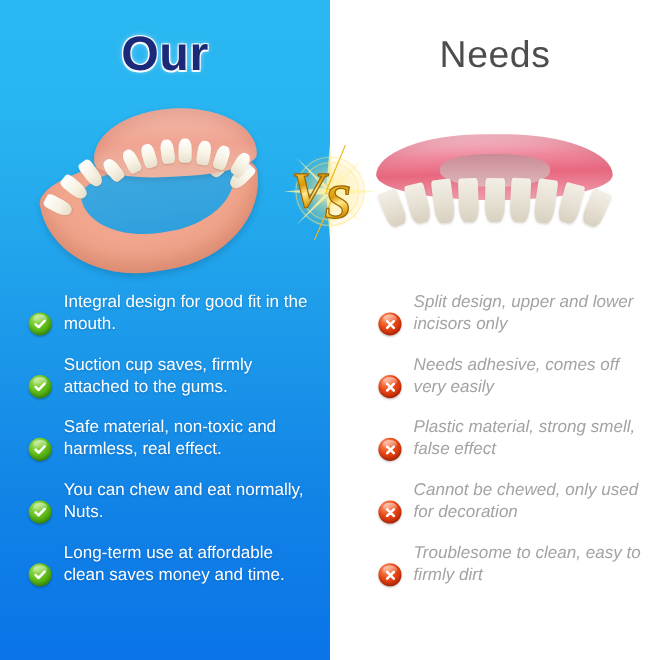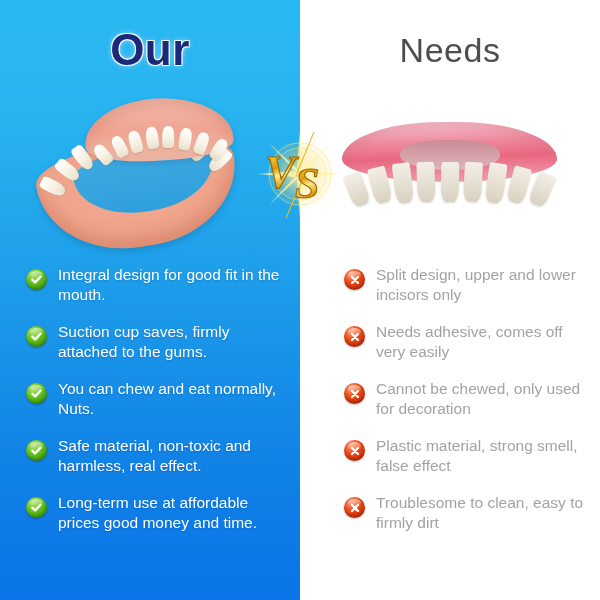--- a/index.html
+++ b/index.html
@@ -150,23 +150,23 @@
   .veneer .teeth .v-e3 { transform: translateY(1px)  rotate(-7deg); }
   .veneer .teeth .v-e4 { transform: translateY(0px)  rotate(-2deg); }
   .veneer .teeth .v-e5 { transform: translateY(0px)  rotate(1deg); }
   .veneer .teeth .v-e6 { transform: translateY(0px)  rotate(3deg); }
   .veneer .teeth .v-e7 { transform: translateY(1px)  rotate(8deg); }
   .veneer .teeth .v-e8 { transform: translateY(5px)  rotate(15deg); height: 36px; }
   .veneer .teeth .v-e9 { transform: translateY(11px) rotate(23deg); height: 33px; }
 
   
   .list { padding: 0 14px 0 26px; }
-  .list-right { padding: 0 14px 0 44px; }
+  .list-right { padding: 0 14px 0 44px; font-style: italic; }
   .row {
-    display: flex; align-items: flex-start;
+    display: flex; align-items: flex-end;
     margin-bottom: 17px;
   }
   .row .badge { flex: 0 0 auto; margin-top: 4px; }
   .row .txt { margin-left: 11px; }
 
   .txt-good {
     font-size: 15.5px; line-height: 20px; color: #ffffff;
     text-shadow: 0 1px 2px rgba(0,40,90,.25);
   }
   .txt-bad {
@@ -279,43 +279,43 @@
       </div>
 
       <div class="row">
         <span class="badge badge-check">
           <span class="glyph">
             <svg width="13" height="13" viewBox="0 0 16 16" aria-hidden="true">
               <path d="M3 8.4 L6.3 11.6 L13 4.6" fill="none" stroke="#ffffff" stroke-width="2.9" stroke-linecap="round" stroke-linejoin="round"></path>
             </svg>
           </span>
         </span>
-        <span class="txt txt-good">You can chew and eat normally, Nuts.</span>
+        <span class="txt txt-good">Safe material, non-toxic and harmless, real effect.</span>
       </div>
 
       <div class="row">
         <span class="badge badge-check">
           <span class="glyph">
             <svg width="13" height="13" viewBox="0 0 16 16" aria-hidden="true">
               <path d="M3 8.4 L6.3 11.6 L13 4.6" fill="none" stroke="#ffffff" stroke-width="2.9" stroke-linecap="round" stroke-linejoin="round"></path>
             </svg>
           </span>
         </span>
-        <span class="txt txt-good">Safe material, non-toxic and harmless, real effect.</span>
+        <span class="txt txt-good">You can chew and eat normally, Nuts.</span>
       </div>
 
       <div class="row">
         <span class="badge badge-check">
           <span class="glyph">
             <svg width="13" height="13" viewBox="0 0 16 16" aria-hidden="true">
               <path d="M3 8.4 L6.3 11.6 L13 4.6" fill="none" stroke="#ffffff" stroke-width="2.9" stroke-linecap="round" stroke-linejoin="round"></path>
             </svg>
           </span>
         </span>
-        <span class="txt txt-good">Long-term use at affordable prices good money and time.</span>
+        <span class="txt txt-good">Long-term use at affordable clean saves money and time.</span>
       </div>
 
     </div>
   </div>
 
   <div class="panel panel-right">
 
     <div class="head-zone">
       <div class="title-other">Needs</div>
     </div>
@@ -364,32 +364,32 @@
       </div>
 
       <div class="row">
         <span class="badge badge-x">
           <span class="glyph">
             <svg width="12" height="12" viewBox="0 0 16 16" aria-hidden="true">
               <path d="M4 4 L12 12 M12 4 L4 12" fill="none" stroke="#ffffff" stroke-width="3.1" stroke-linecap="round"></path>
             </svg>
           </span>
         </span>
-        <span class="txt txt-bad">Cannot be chewed, only used for decoration</span>
+        <span class="txt txt-bad">Plastic material, strong smell, false effect</span>
       </div>
 
       <div class="row">
         <span class="badge badge-x">
           <span class="glyph">
             <svg width="12" height="12" viewBox="0 0 16 16" aria-hidden="true">
               <path d="M4 4 L12 12 M12 4 L4 12" fill="none" stroke="#ffffff" stroke-width="3.1" stroke-linecap="round"></path>
             </svg>
           </span>
         </span>
-        <span class="txt txt-bad">Plastic material, strong smell, false effect</span>
+        <span class="txt txt-bad">Cannot be chewed, only used for decoration</span>
       </div>
 
       <div class="row">
         <span class="badge badge-x">
           <span class="glyph">
             <svg width="12" height="12" viewBox="0 0 16 16" aria-hidden="true">
               <path d="M4 4 L12 12 M12 4 L4 12" fill="none" stroke="#ffffff" stroke-width="3.1" stroke-linecap="round"></path>
             </svg>
           </span>
         </span>

